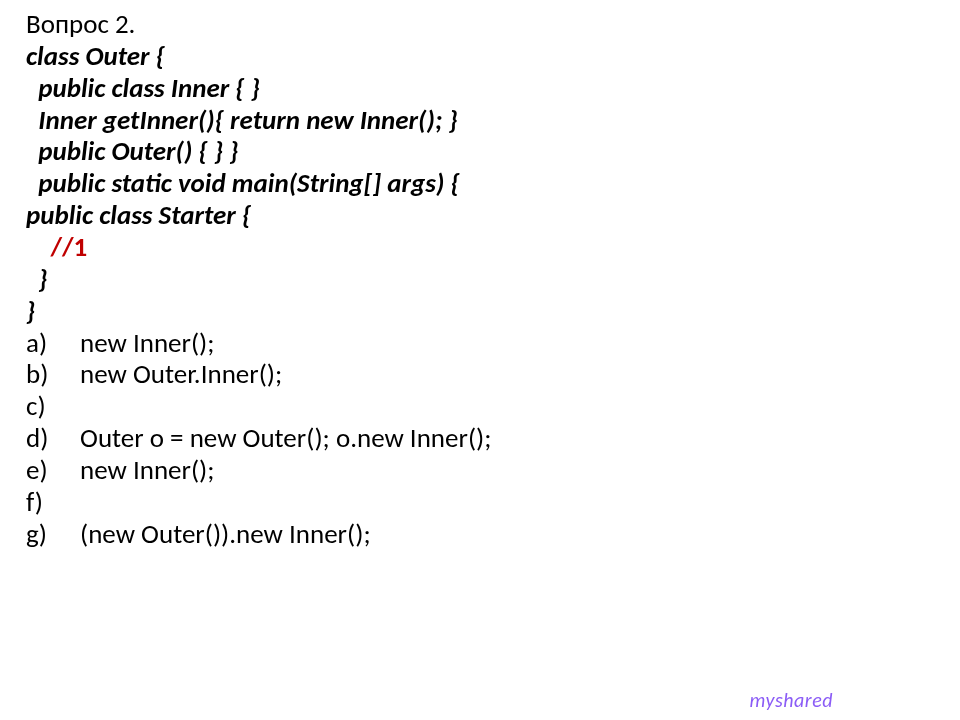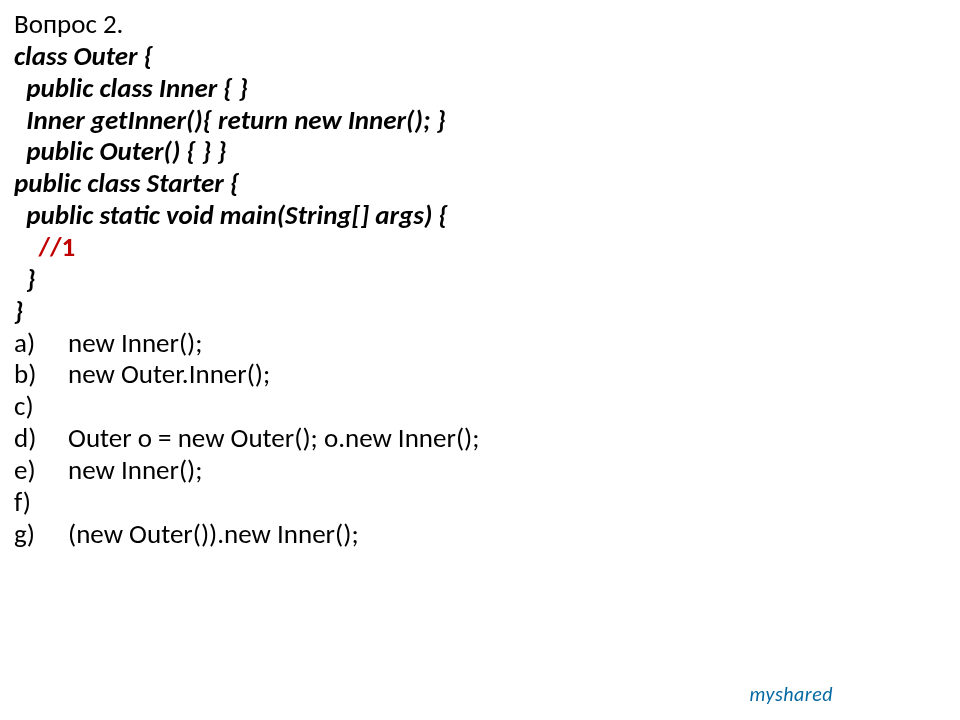--- a/index.html
+++ b/index.html
@@ -11,21 +11,21 @@
     font-family: Calibri, Arial, sans-serif;
     font-size: 27px;
     color: #000000;
     overflow: hidden;
   }
   .slide {
     position: relative;
     width: 849px;
     height: 720px;
     box-sizing: border-box;
-    padding: 8px 14px;
+    padding: 8px 26px;
   }
   .line {
     line-height: 1.18;
     white-space: pre;
   }
   .normal { font-weight: 400; }
   .bold { font-weight: 700; font-style: italic; }
   .red { color: #c00000; font-weight: 700; }
   .answer-row {
     display: flex;
@@ -36,43 +36,43 @@
     flex: 0 0 34px;
     font-weight: 400;
   }
   .answer-text {
     padding-left: 20px;
     font-weight: 400;
   }
   .watermark {
     position: absolute;
     right: 16px;
-    bottom: 14px;
+    bottom: 8px;
     font-size: 20px;
-    color: #0369a1;
+    color: #8b5cf6;
     font-style: italic;
     font-family: Calibri, Arial, sans-serif;
     letter-spacing: 0.5px;
   }
   .watermark .my { font-weight: 400; }
   .watermark .shared { font-weight: 400; }
 </style>
 </head>
 <body>
 
 <div class="slide">
 
   <div class="line normal">Вопрос 2.</div>
 
   <div class="line bold">class Outer {</div>
   <div class="line bold">  public class Inner { }</div>
   <div class="line bold">  Inner getInner(){ return new Inner(); }</div>
   <div class="line bold">  public Outer() { } }</div>
+  <div class="line bold">  public static void main(String[] args) {</div>
   <div class="line bold">public class Starter {</div>
-  <div class="line bold">  public static void main(String[] args) {</div>
   <div class="line red">    //1</div>
   <div class="line bold">  }</div>
   <div class="line bold">}</div>
 
   <div class="answer-row">
     <div class="answer-letter">a)</div>
     <div class="answer-text">new Inner();</div>
   </div>
   <div class="answer-row">
     <div class="answer-letter">b)</div>

